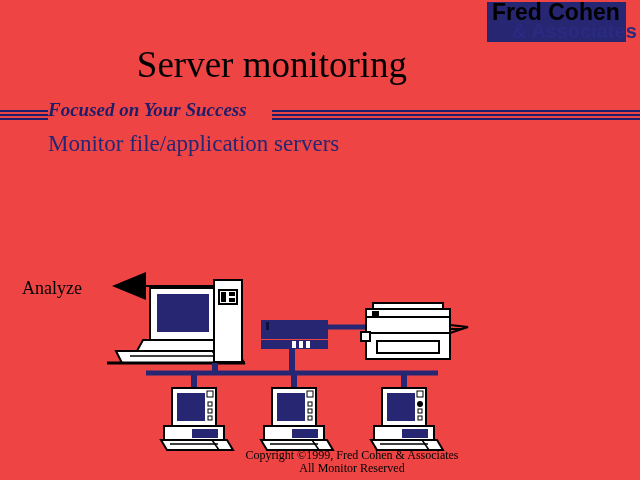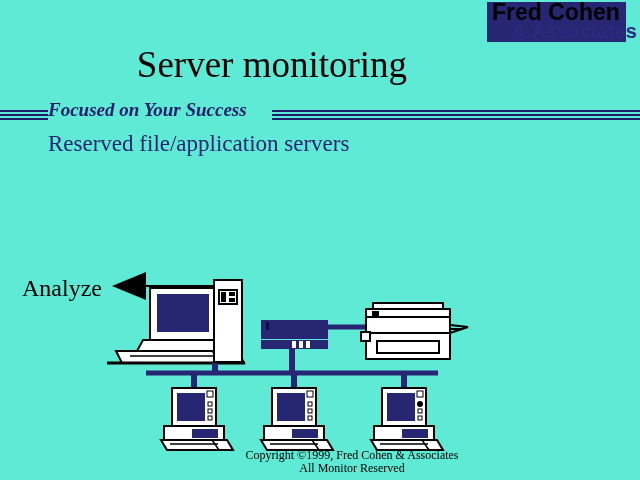--- a/index.html
+++ b/index.html
@@ -12,21 +12,21 @@
     height: 480px;
     position: relative;
     overflow: hidden;
     font-family: "Liberation Serif", serif;
   }
   .slide {
     position: absolute;
     left: 0; top: 0;
     width: 640px;
     height: 480px;
-    background: #5eead4;
+    background: #ef4444;
     text-decoration: underline;
   }
 
   
   .logo-box {
     position: absolute;
     left: 487px;
     top: 2px;
     width: 139px;
     height: 40px;
@@ -118,21 +118,21 @@
     white-space: nowrap;
   }
 
   
   .analyze {
     position: absolute;
     left: 22px;
     top: 274px;
     color: #000000;
     font-family: "Liberation Serif", serif;
-    font-size: 24px;
+    font-size: 18px;
     line-height: 28px;
     white-space: nowrap;
   }
 
   
   .diagram {
     position: absolute;
     left: 0px;
     top: 255px;
     width: 640px;
@@ -170,21 +170,21 @@
     <div class="ln l2"></div>
     <div class="ln l3"></div>
   </div>
   <div class="tagline">Focused on Your Success</div>
   <div class="rule-group rules-right">
     <div class="ln l1"></div>
     <div class="ln l2"></div>
     <div class="ln l3"></div>
   </div>
 
-  <div class="bullet-line">Reserved file/application servers</div>
+  <div class="bullet-line">Monitor file/application servers</div>
 
   <div class="analyze">Analyze</div>
 
   <svg class="diagram" viewBox="0 0 640 200">
 
     <g>
       <line x1="145" y1="31" x2="215" y2="31" stroke="#000000" stroke-width="2"></line>
       <polygon points="112,31 146,17 146,45" fill="#000000"></polygon>
     </g>
 

